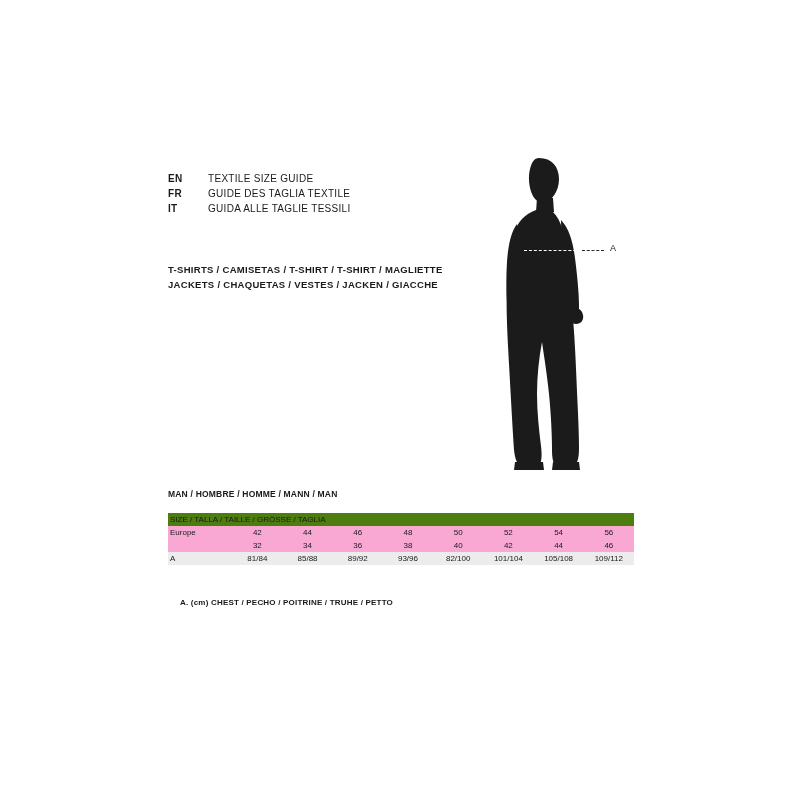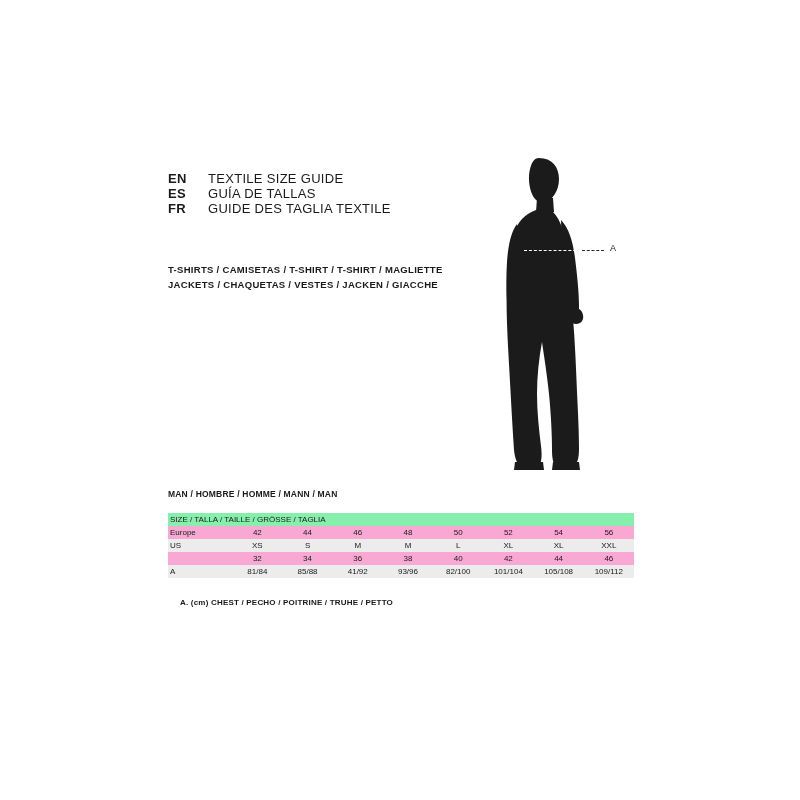--- a/index.html
+++ b/index.html
@@ -28,21 +28,21 @@
     position: absolute;
     left: 168px;
     top: 171px;
     width: 330px;
   }
   .lang-row {
     display: flex;
     align-items: baseline;
     height: 15px;
     line-height: 15px;
-    font-size: 13px;
+    font-size: 10px;
     letter-spacing: 0.3px;
   }
   .lang-code {
     width: 40px;
     flex: 0 0 40px;
     font-weight: bold;
   }
   .lang-text {
     white-space: nowrap;
     text-align: right;
@@ -128,21 +128,21 @@
     text-align: left;
     padding-left: 2px;
     white-space: nowrap;
   }
   .size-table .val {
     text-align: center;
     width: 50px;
     white-space: nowrap;
   }
   .row-head td {
-    background: #86efac;
+    background: #4d7c0f;
     font-weight: normal;
   }
   .row-shade td {
     background: #ececec;
   }
   .row-plain td {
     background: #f9a8d4;
   }
 
   .footnote {
@@ -159,26 +159,26 @@
 <body>
 
 <div id="page">
 
   <div class="lang-block">
     <div class="lang-row">
       <span class="lang-code">EN</span>
       <span class="lang-text">TEXTILE SIZE GUIDE</span>
     </div>
     <div class="lang-row">
-      <span class="lang-code">ES</span>
-      <span class="lang-text">GUÍA DE TALLAS</span>
+      <span class="lang-code">FR</span>
+      <span class="lang-text">GUIDE DES TAGLIA TEXTILE</span>
     </div>
     <div class="lang-row">
-      <span class="lang-code">FR</span>
-      <span class="lang-text">GUIDE DES TAGLIA TEXTILE</span>
+      <span class="lang-code">IT</span>
+      <span class="lang-text">GUIDA ALLE TAGLIE TESSILI</span>
     </div>
   </div>
 
   <div class="prod-block">
     <div class="prod-line">T-SHIRTS / CAMISETAS / T-SHIRT / T-SHIRT / MAGLIETTE</div>
     <div class="prod-line">JACKETS / CHAQUETAS / VESTES / JACKEN / GIACCHE</div>
   </div>
 
   <div class="figure-wrap">
     <svg width="170" height="330" viewBox="0 0 170 330" xmlns="http://www.w3.org/2000/svg" aria-hidden="true">
@@ -239,49 +239,38 @@
         <td class="val">42</td>
         <td class="val">44</td>
         <td class="val">46</td>
         <td class="val">48</td>
         <td class="val">50</td>
         <td class="val">52</td>
         <td class="val">54</td>
         <td class="val">56</td>
       </tr>
 
-      <tr class="row-shade">
-        <td class="lbl">US</td>
-        <td class="val">XS</td>
-        <td class="val">S</td>
-        <td class="val">M</td>
-        <td class="val">M</td>
-        <td class="val">L</td>
-        <td class="val">XL</td>
-        <td class="val">XL</td>
-        <td class="val">XXL</td>
-      </tr>
 
       <tr class="row-plain">
         <td class="lbl"></td>
         <td class="val">32</td>
         <td class="val">34</td>
         <td class="val">36</td>
         <td class="val">38</td>
         <td class="val">40</td>
         <td class="val">42</td>
         <td class="val">44</td>
         <td class="val">46</td>
       </tr>
 
       <tr class="row-shade">
         <td class="lbl">A</td>
         <td class="val">81/84</td>
         <td class="val">85/88</td>
-        <td class="val">41/92</td>
+        <td class="val">89/92</td>
         <td class="val">93/96</td>
         <td class="val">82/100</td>
         <td class="val">101/104</td>
         <td class="val">105/108</td>
         <td class="val">109/112</td>
       </tr>
     </tbody>
   </table>
 
   <div class="footnote">A. (cm) CHEST / PECHO / POITRINE / TRUHE / PETTO</div>

